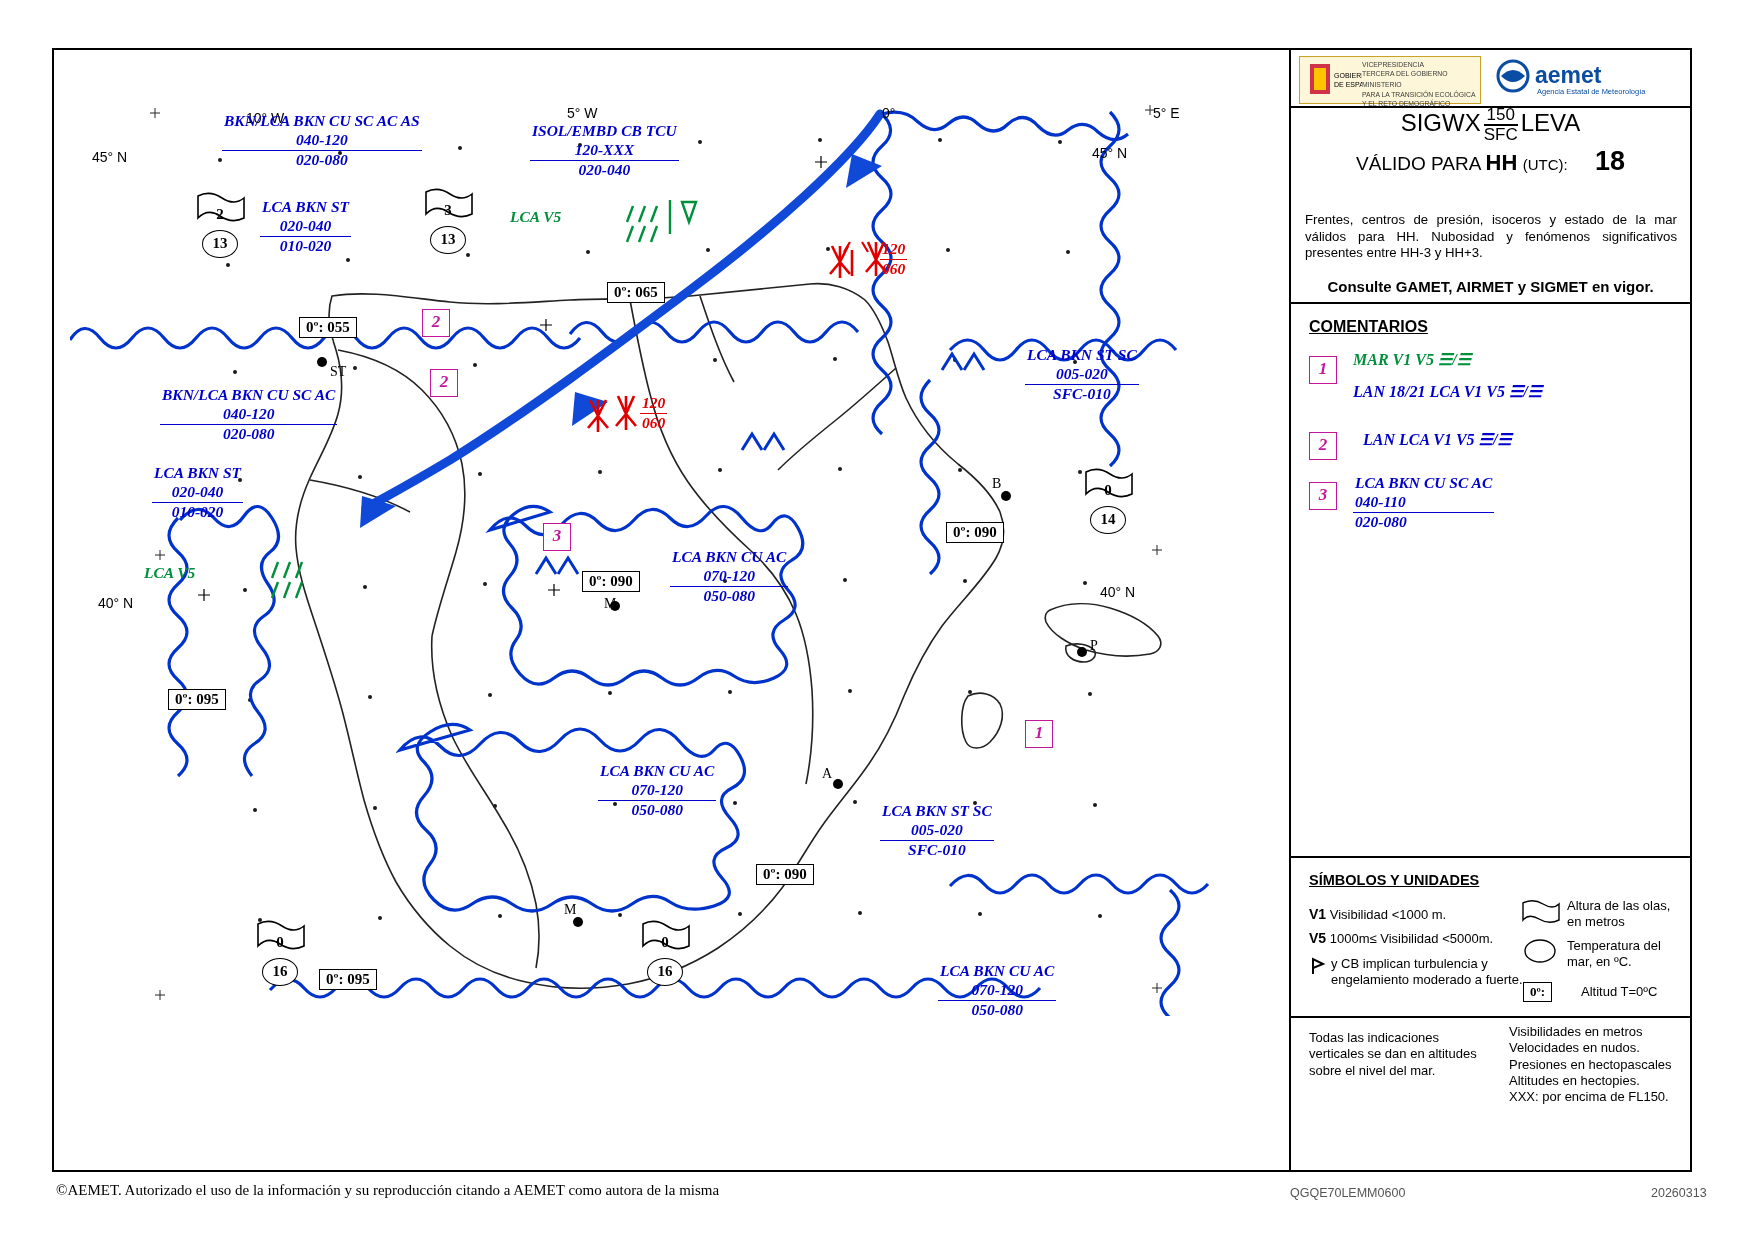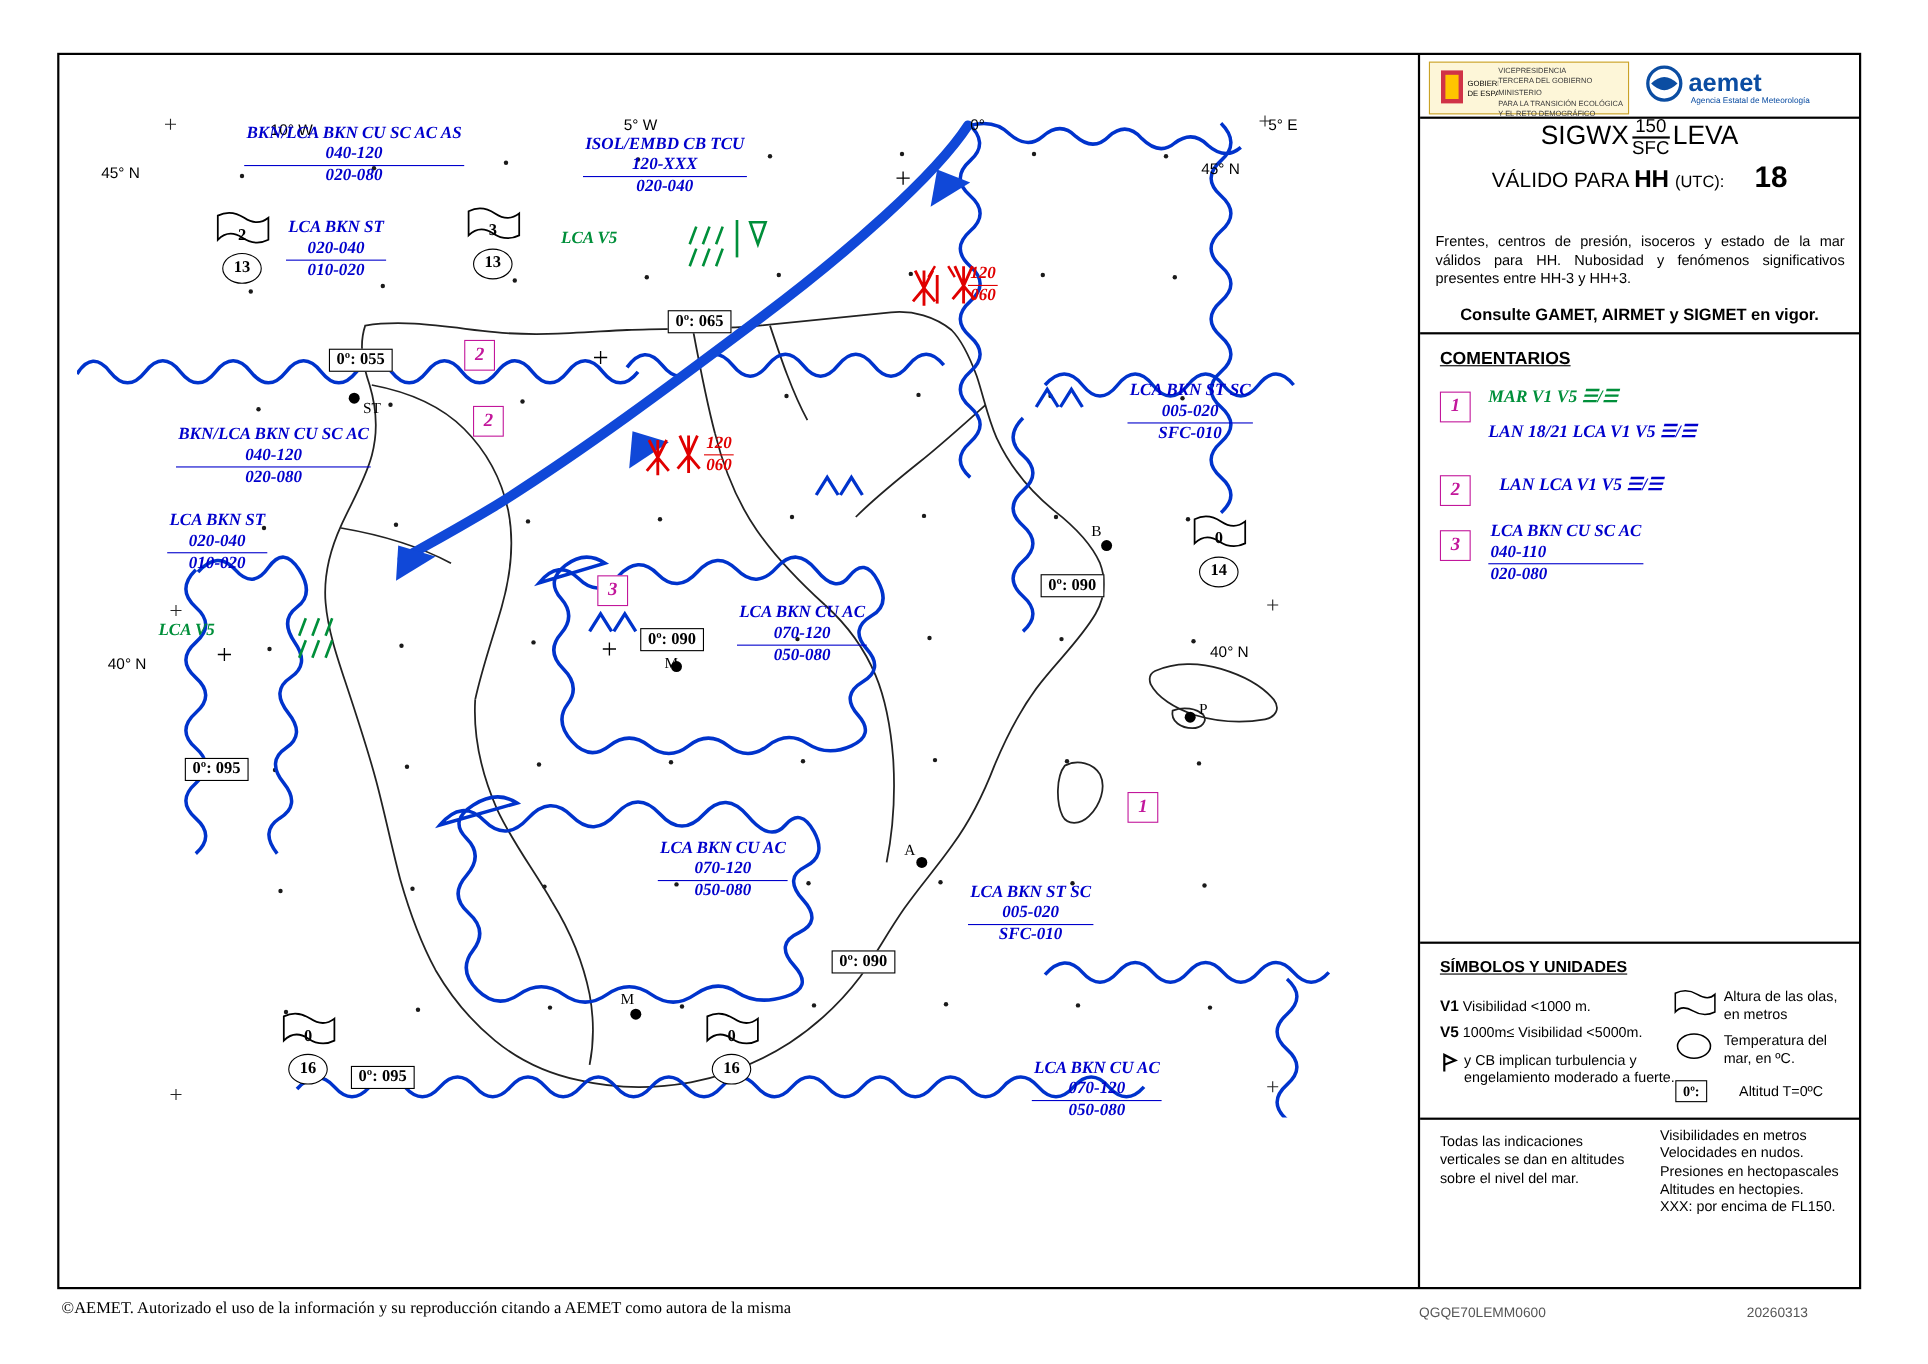--- a/index.html
+++ b/index.html
@@ -49,21 +49,21 @@
 
   .comtitle{position:absolute;left:18px;top:268px;font-size:16px;font-weight:bold;text-decoration:underline;}
   .ctext{position:absolute;font-family:"Liberation Serif",serif;font-style:italic;font-weight:bold;font-size:16px;white-space:nowrap;}
 
   .symtitle{position:absolute;left:18px;top:822px;font-size:14.5px;font-weight:bold;text-decoration:underline;}
   .symtxt{position:absolute;font-size:13px;color:#000;line-height:1.25;}
   .symtxt b{font-size:14px;text-align:center;}
 
   .footer{position:absolute;left:56px;top:1182px;font-family:"Liberation Serif",serif;font-size:15px;color:#000;}
   .footr1{position:absolute;left:1290px;top:1186px;font-size:12.5px;color:#555;}
-  .footr2{position:absolute;left:1588px;top:1186px;font-size:12.5px;color:#555;}
+  .footr2{position:absolute;left:1651px;top:1186px;font-size:12.5px;color:#555;}
   .codebox{position:absolute;left:1090px;top:1075px;border:1.6px solid #000;background:#fff;font-family:"Liberation Serif",serif;font-weight:bold;font-size:22px;padding:2px 8px;}
 </style>
 </head>
 <body>
 
 <div id="root">
 
   <div class="frame">
 
     <div class="mapzone">

